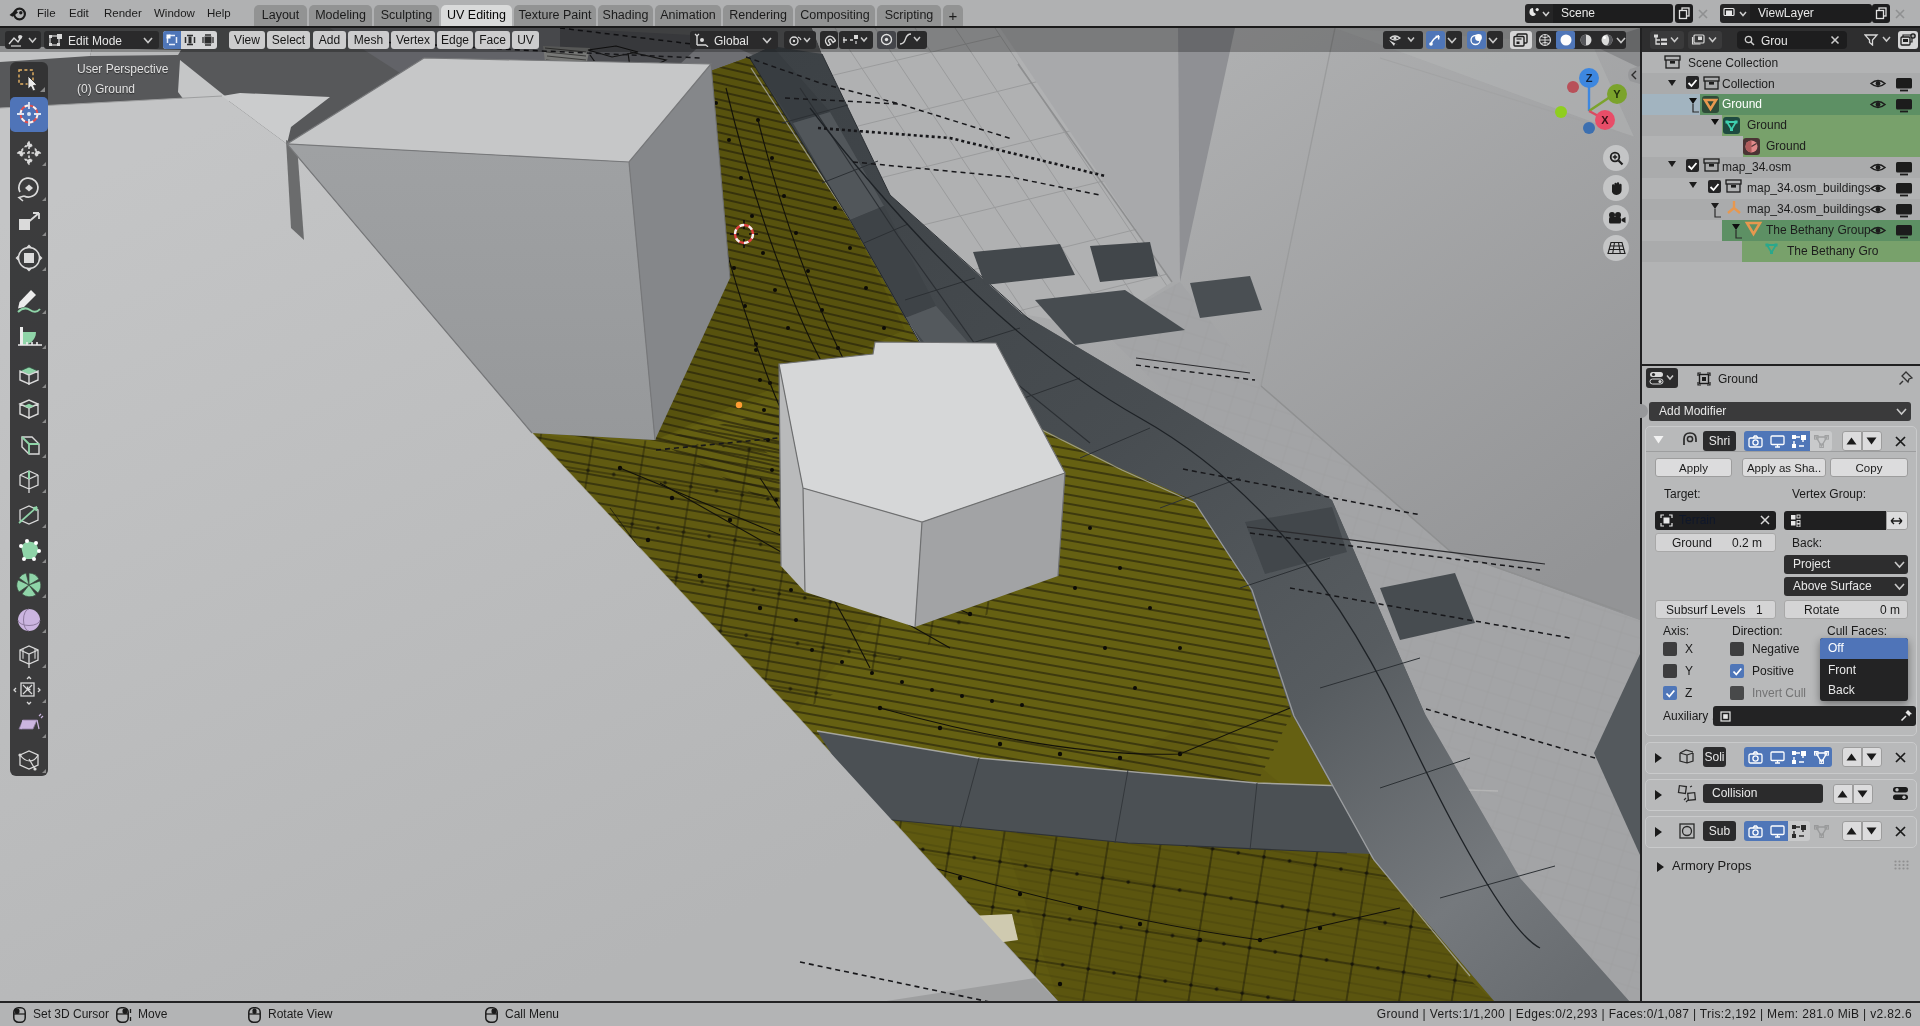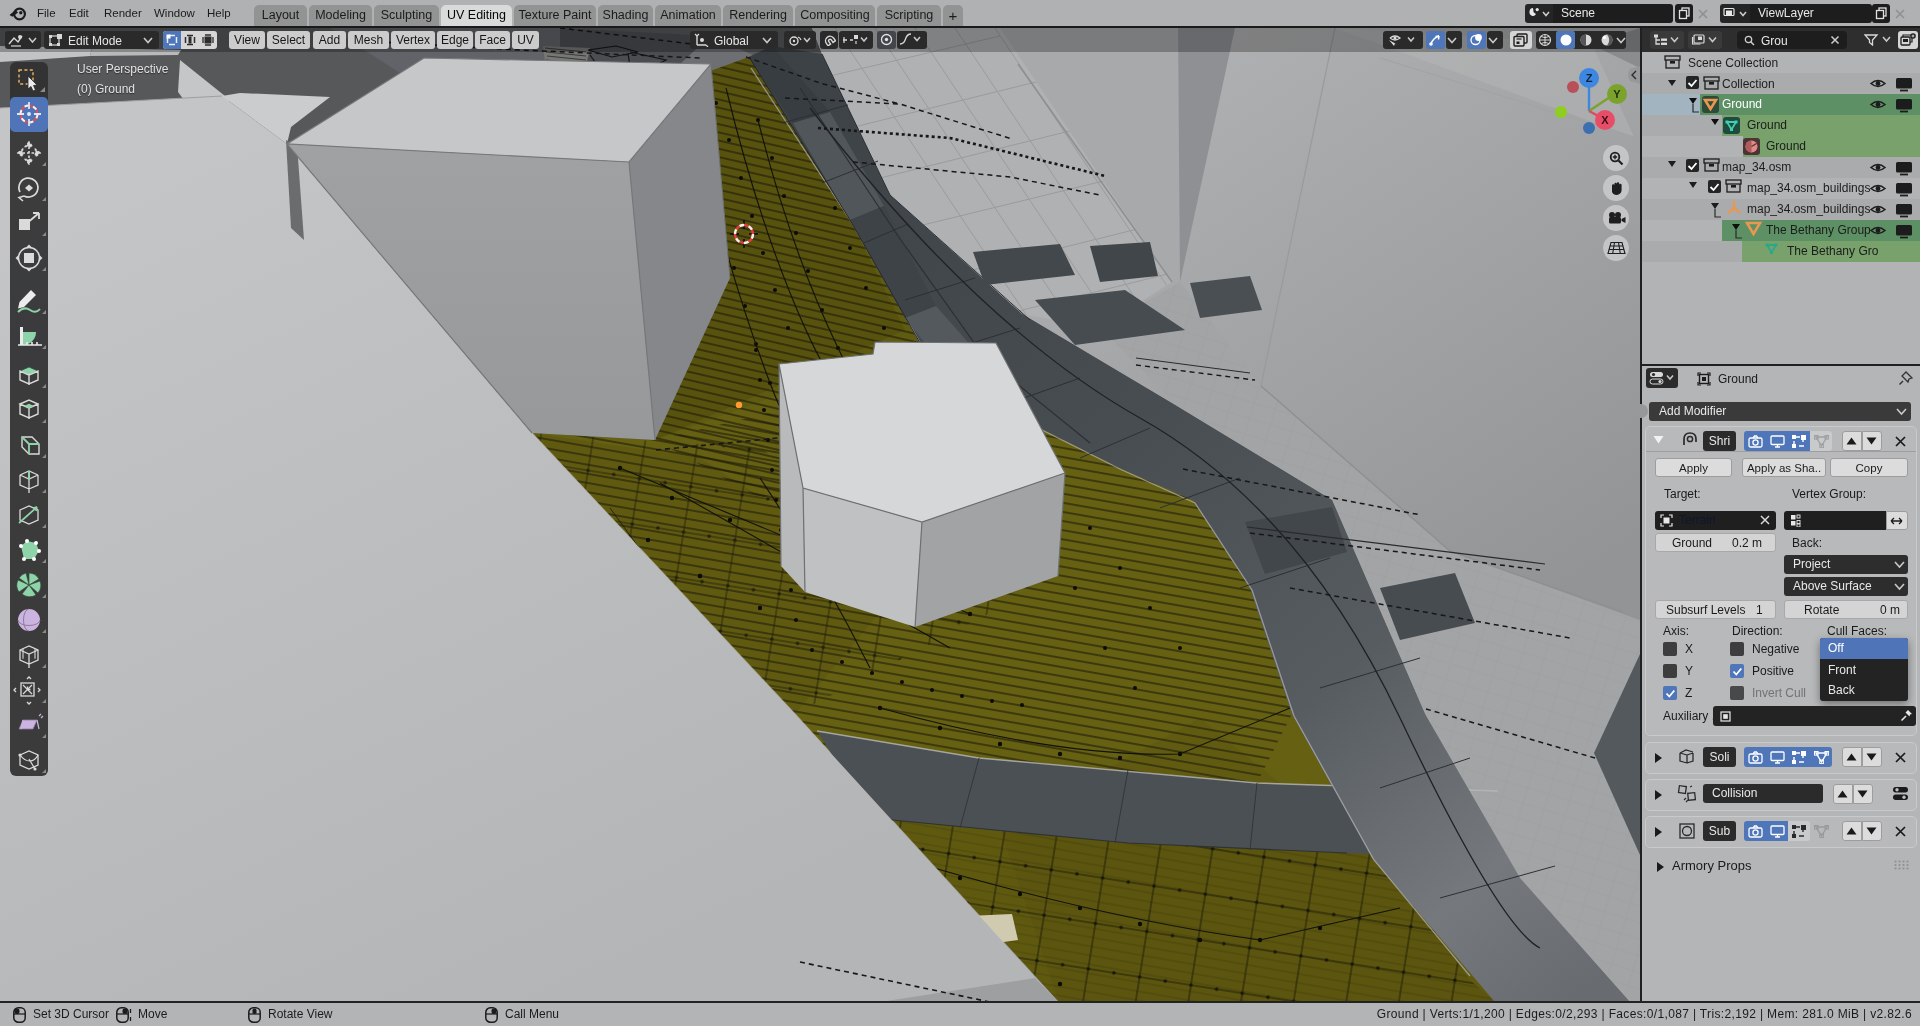--- a/index.html
+++ b/index.html
@@ -1084,21 +1084,21 @@
           <path d="M6,7 L1.5,11.5" stroke="#e8e8e8" stroke-width="1.6"></path>
         </svg>
 
     <div class="panelbox" style="left:3px;top:376px;width:272px;height:32px"></div>
     <svg class="abs" style="left:11px;top:386px" width="10" height="12" viewBox="0 0 10 12">
           <path d="M2,1 l7,5 -7,5 z" fill="#1a1a1a"></path>
         </svg>
     <svg class="abs" style="left:35px;top:381px" width="20" height="20" viewBox="0 0 20 20">
           <path d="M3,6 l6,-3 7,2 M3,6 l7,2 M3,6 v8 l7,2 M10,8 l6,-2 M10,8 v8 M16,6 v8 l-6,2" fill="none" stroke="#2a2a2a" stroke-width="1.3"></path>
         </svg>
-    <div class="darkbtn" style="left:61px;top:381px;width:33px;height:20px;text-align:center;line-height:20px">Soli</div>
+    <div class="darkbtn" style="left:61px;top:381px;width:23px;height:20px;text-align:center;line-height:20px">Soli</div>
     <div class="abs" style="left:102px;top:381px;width:88px;height:20px;background:#4f76b8;border-radius:3px"></div>
     <svg class="abs" style="left:106px;top:385px" width="15" height="13" viewBox="0 0 15 13">
           <rect x="1" y="3" width="13" height="9" rx="1.5" fill="none" stroke="#fff" stroke-width="1.3"></rect>
           <path d="M5,3 l1.5,-2 h2 L10,3" fill="none" stroke="#fff" stroke-width="1.3"></path>
           <circle cx="7.5" cy="7.5" r="2.6" fill="none" stroke="#fff" stroke-width="1.3"></circle>
         </svg>
     <svg class="abs" style="left:128px;top:385px" width="15" height="13" viewBox="0 0 15 13">
           <rect x="1" y="1" width="13" height="8.5" rx="1" fill="none" stroke="#fff" stroke-width="1.3"></rect>
           <path d="M5,12 h5 M7.5,9.5 v2.5" stroke="#fff" stroke-width="1.3"></path>
         </svg>

